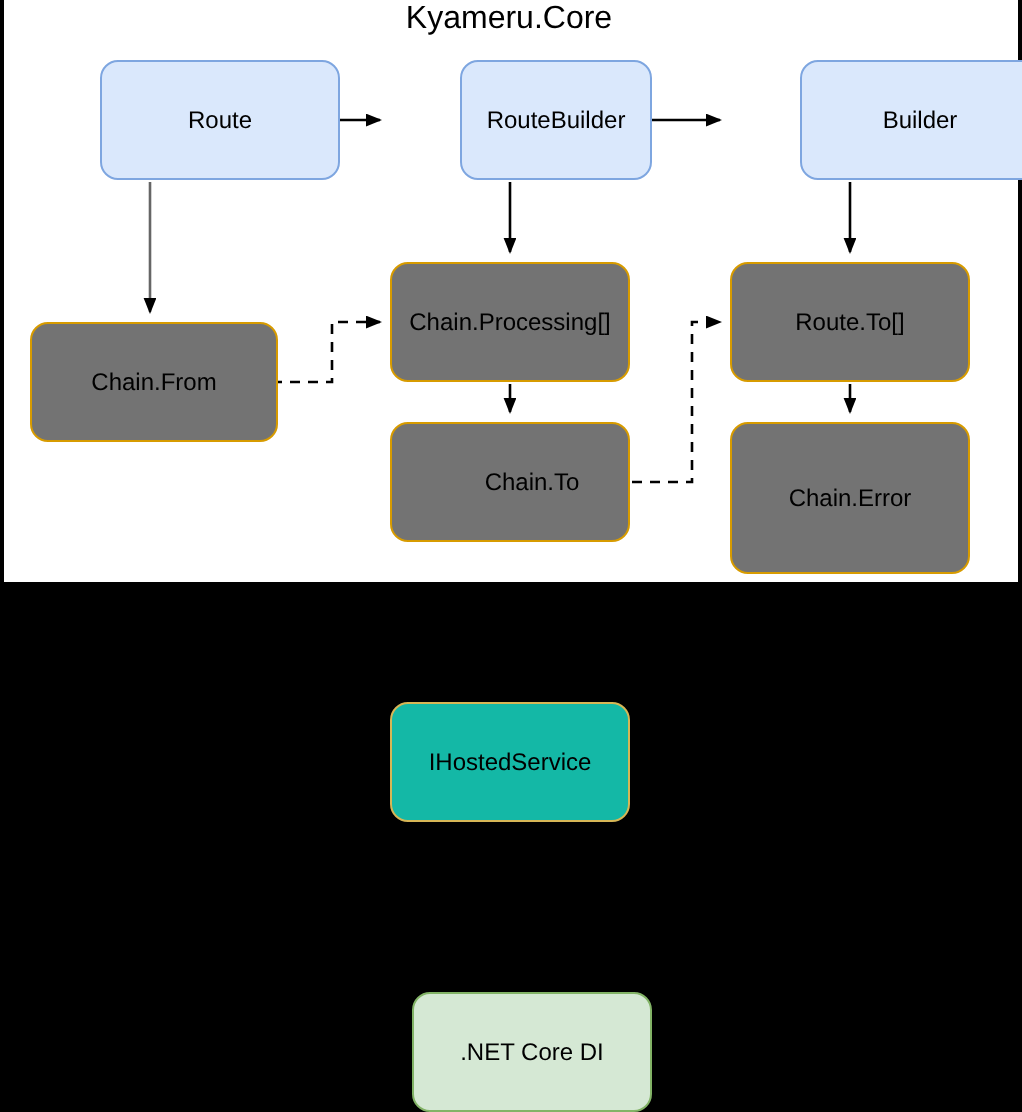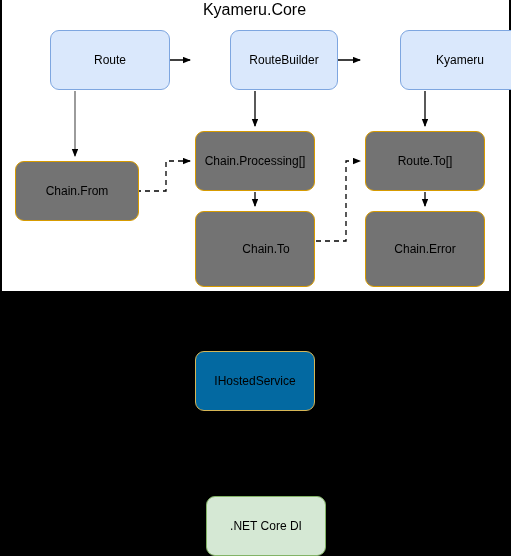--- a/index.html
+++ b/index.html
@@ -57,21 +57,21 @@
   .node-blue {
     background: #dae8fc;
     border: 1.2px solid #7ea6e0;
     margin-left: 35px;
   }
   .node-orange {
     background: #737373;
     border: 1.2px solid #d79b00;
   }
   .node-yellow {
-    background: #0369a1;
+    background: #14b8a6;
     border: 1.2px solid #d6b656;
   }
   .node-green {
     background: #d5e8d4;
     border: 1.2px solid #82b366;
     margin-left: 11px;
   }
   #edges {
     position: absolute;
     left: 0; top: 0;
@@ -112,37 +112,37 @@
 
     <path d="M136,191 L166,191 L166,161 L190,161" fill="none" stroke="#000000" stroke-width="1.3" stroke-dasharray="5,4" marker-end="url(#arrow)"></path>
 
     <path d="M316,241 L346,241 L346,161 L360,161" fill="none" stroke="#000000" stroke-width="1.3" stroke-dasharray="5,4" marker-end="url(#arrow)"></path>
   </svg>
 
   <div class="node node-blue" style="left:15px; top:30px; width:120px; height:60px;">
     <span>Route</span>
   </div>
 
-  <div class="node node-blue" style="left:195px; top:30px; width:108px; height:60px;">
+  <div class="node node-blue" style="left:195px; top:30px; width:96px; height:60px;">
     <span>RouteBuilder</span>
   </div>
 
   <div class="node node-blue" style="left:365px; top:30px; width:120px; height:60px;">
-    <span>Kyameru</span>
+    <span>Builder</span>
   </div>
 
   <div class="node node-orange" style="left:15px; top:161px; width:124px; height:60px;">
     <span>Chain.From</span>
   </div>
 
   <div class="node node-orange" style="left:195px; top:131px; width:120px; height:60px;">
     <span>Chain.Processing[]</span>
   </div>
 
-  <div class="node node-orange" style="left:195px; top:211px; width:120px; height:76px;padding-left:26px;">
+  <div class="node node-orange" style="left:195px; top:211px; width:120px; height:60px;padding-left:26px;">
     <span>Chain.To</span>
   </div>
 
   <div class="node node-orange" style="left:365px; top:131px; width:120px; height:60px;">
     <span>Route.To[]</span>
   </div>
 
   <div class="node node-orange" style="left:365px; top:211px; width:120px; height:76px;">
     <span>Chain.Error</span>
   </div>

